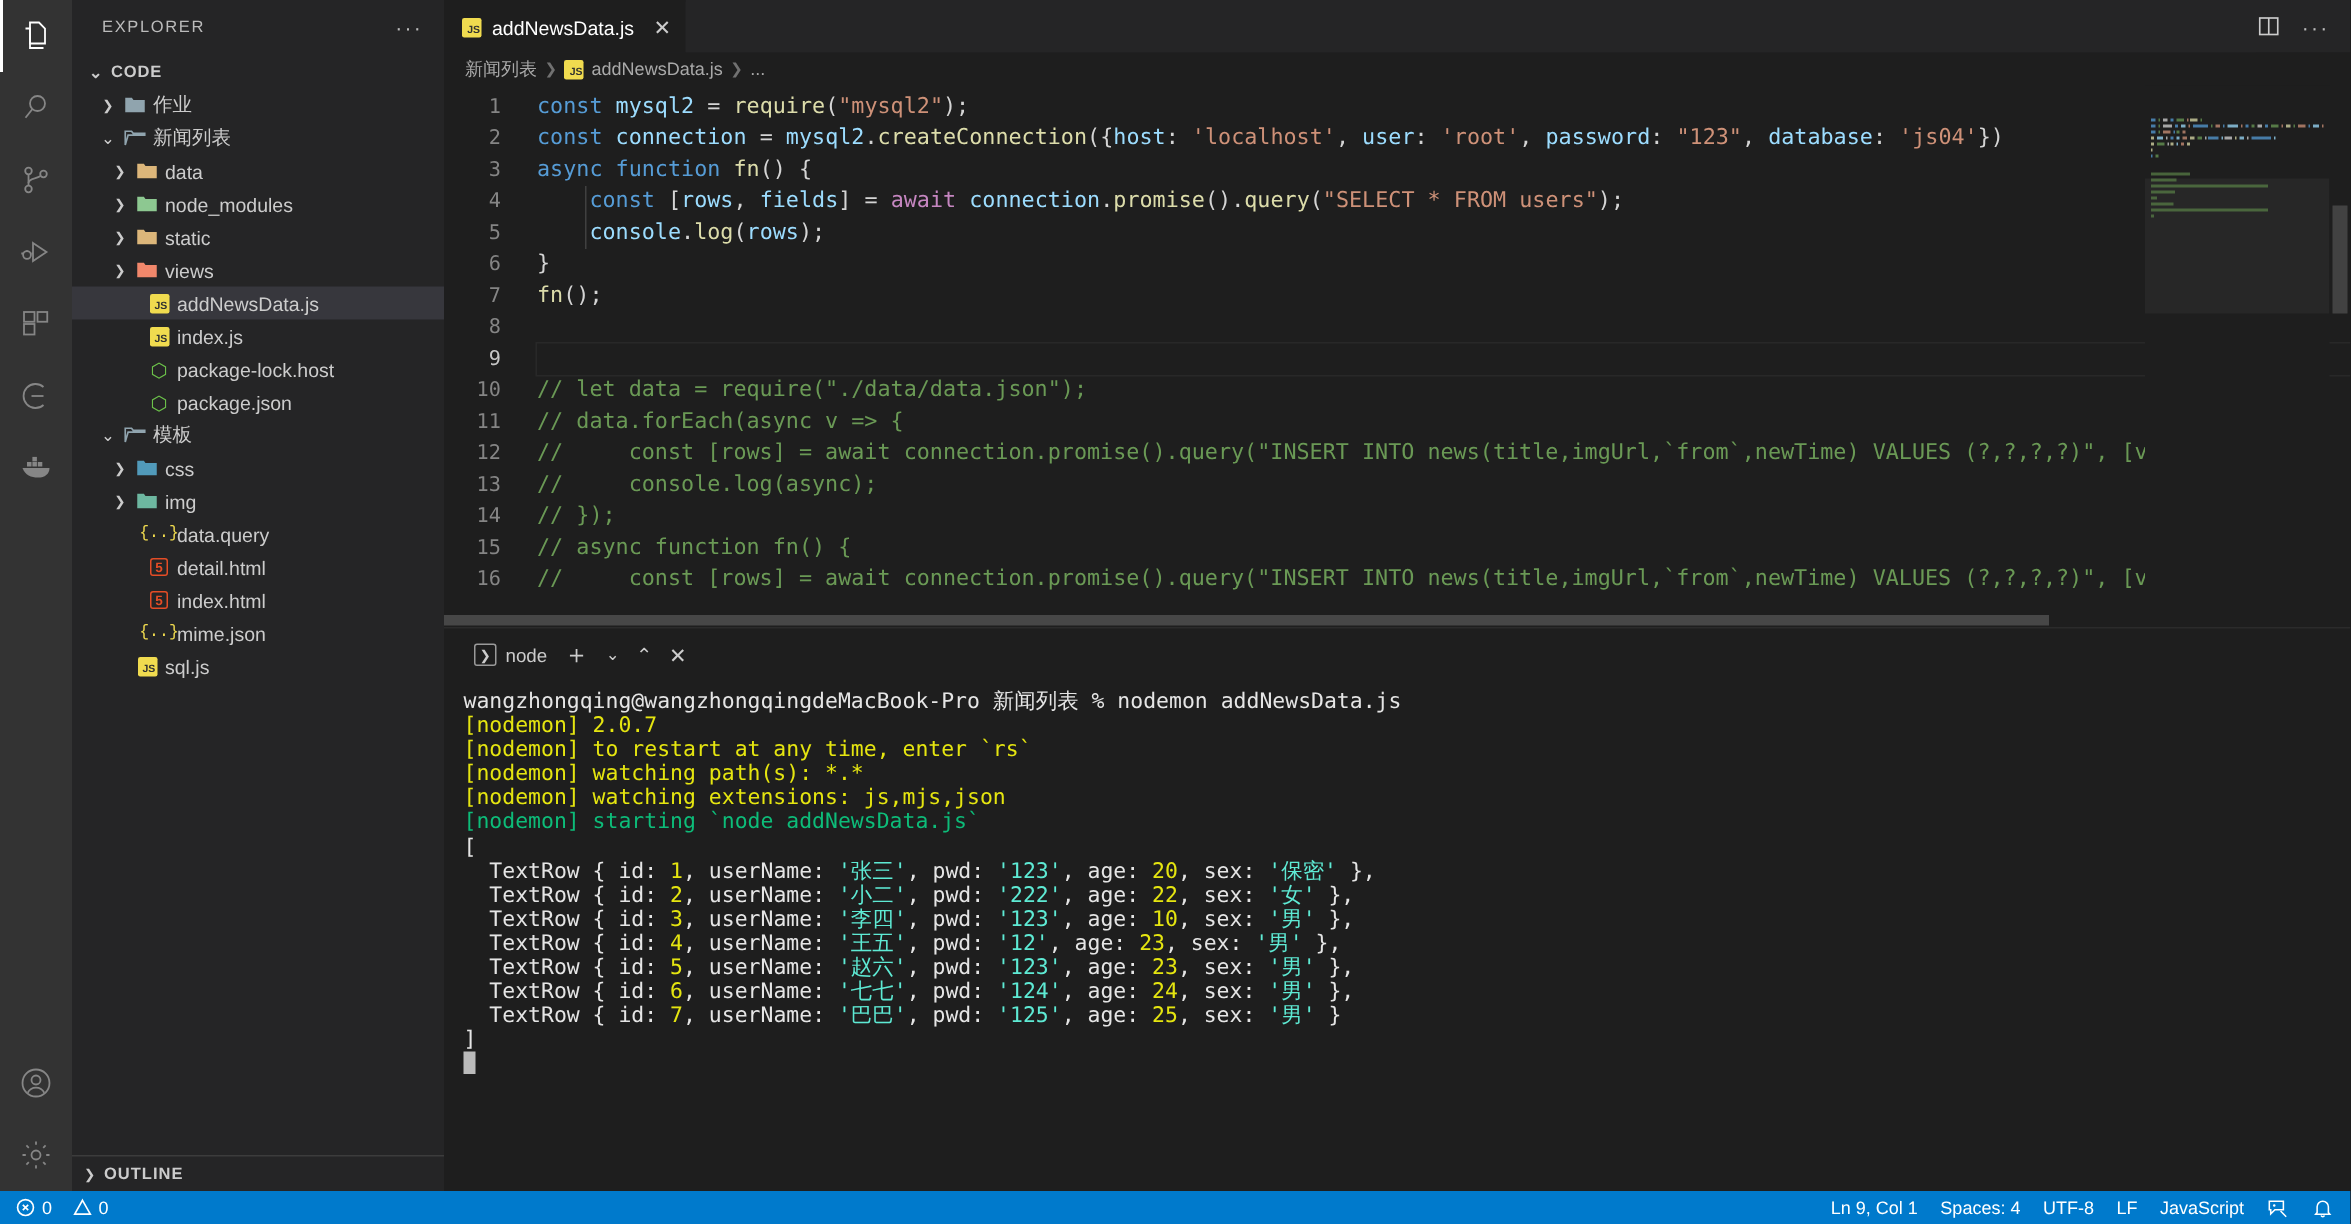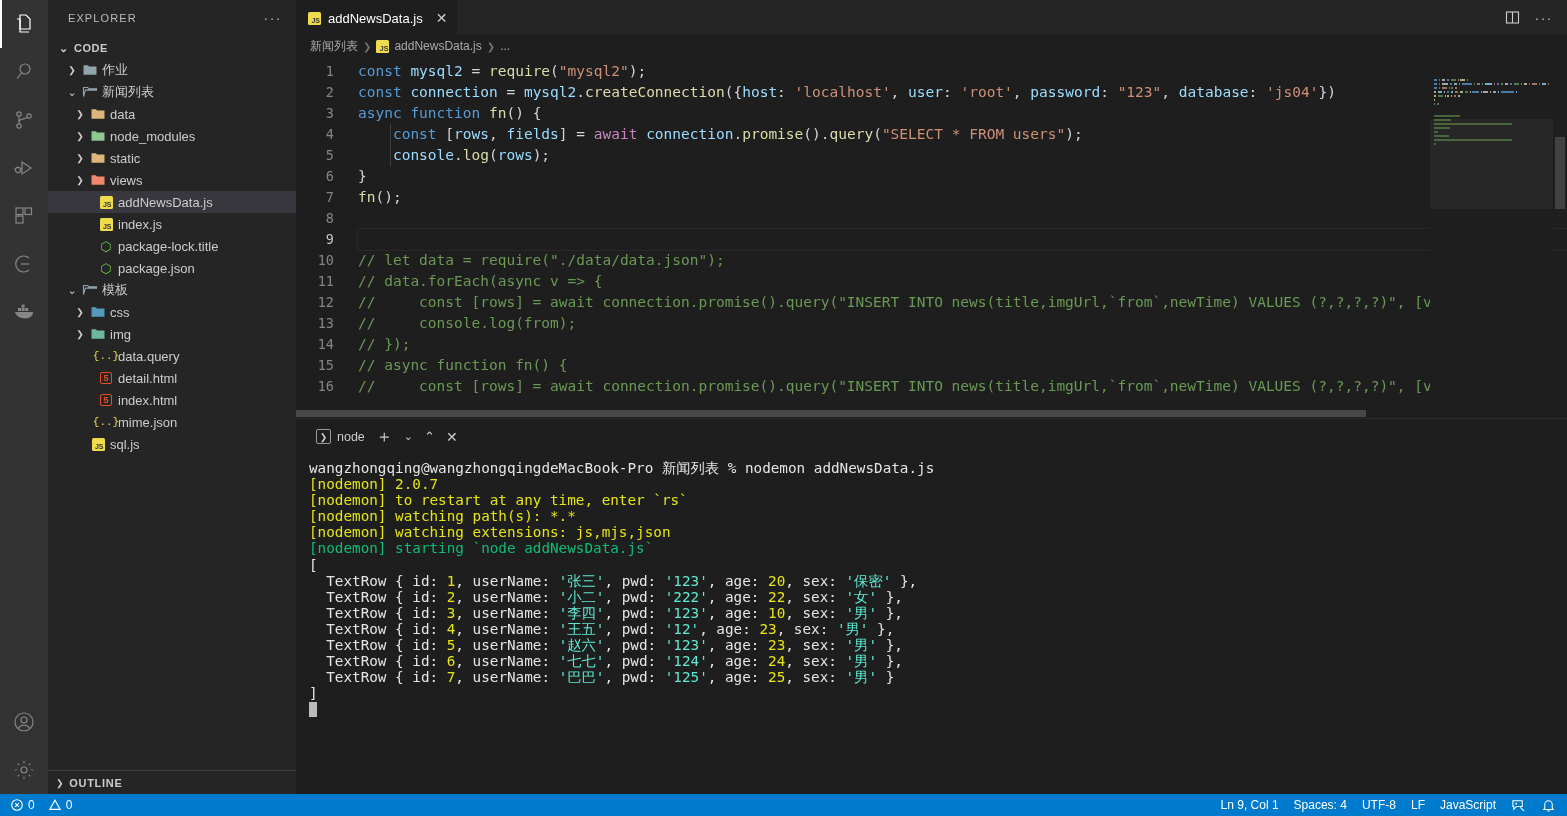--- a/index.html
+++ b/index.html
@@ -367,21 +367,21 @@
             <span class="ficon">
               <span class="js-badge">JS</span>
             </span>
             <span class="rlabel">index.js</span>
           </div>
           <div class="row" style="padding-left: 32px;">
             <span class="chev"></span>
             <span class="ficon">
               <span class="nodehex">⬡</span>
             </span>
-            <span class="rlabel">package-lock.title</span>
+            <span class="rlabel">package-lock.host</span>
           </div>
           <div class="row" style="padding-left: 32px;">
             <span class="chev"></span>
             <span class="ficon">
               <span class="nodehex">⬡</span>
             </span>
             <span class="rlabel">package.json</span>
           </div>
           <div class="row" style="padding-left: 16px;">
             <span class="chev" style="font-size: 11px;">⌄</span>
@@ -494,21 +494,21 @@
             <div class="cline"><span class="lnum">3</span><span class="ctext-wrap" style="flex: 1 1 auto; display: block; height: 21px; line-height: 21px;"><span class="t-kw">async</span><span class="t-plain"> </span><span class="t-kw">function</span><span class="t-plain"> </span><span class="t-fn">fn</span><span class="t-plain">() {</span></span></div>
             <div class="cline"><span class="lnum">4</span><span class="ctext-wrap" style="flex: 1 1 auto; display: block; height: 21px; line-height: 21px;"><span class="t-plain">    </span><span class="t-kw">const</span><span class="t-plain"> [</span><span class="t-var">rows</span><span class="t-plain">, </span><span class="t-var">fields</span><span class="t-plain">] = </span><span class="t-kw2">await</span><span class="t-plain"> </span><span class="t-var">connection</span><span class="t-plain">.</span><span class="t-fn">promise</span><span class="t-plain">().</span><span class="t-fn">query</span><span class="t-plain">(</span><span class="t-str">"SELECT * FROM users"</span><span class="t-plain">);</span></span></div>
             <div class="cline"><span class="lnum">5</span><span class="ctext-wrap" style="flex: 1 1 auto; display: block; height: 21px; line-height: 21px;"><span class="t-plain">    </span><span class="t-var">console</span><span class="t-plain">.</span><span class="t-fn">log</span><span class="t-plain">(</span><span class="t-var">rows</span><span class="t-plain">);</span></span></div>
             <div class="cline"><span class="lnum">6</span><span class="ctext-wrap" style="flex: 1 1 auto; display: block; height: 21px; line-height: 21px;"><span class="t-plain">}</span></span></div>
             <div class="cline"><span class="lnum">7</span><span class="ctext-wrap" style="flex: 1 1 auto; display: block; height: 21px; line-height: 21px;"><span class="t-fn">fn</span><span class="t-plain">();</span></span></div>
             <div class="cline"><span class="lnum">8</span><span class="ctext-wrap" style="flex: 1 1 auto; display: block; height: 21px; line-height: 21px;"></span></div>
             <div class="cline curline"><span class="lnum cur">9</span><span class="ctext-wrap" style="flex: 1 1 auto; display: block; height: 21px; line-height: 21px;"></span></div>
             <div class="cline"><span class="lnum">10</span><span class="ctext-wrap" style="flex: 1 1 auto; display: block; height: 21px; line-height: 21px;"><span class="t-cmt">// let data = require("./data/data.json");</span></span></div>
             <div class="cline"><span class="lnum">11</span><span class="ctext-wrap" style="flex: 1 1 auto; display: block; height: 21px; line-height: 21px;"><span class="t-cmt">// data.forEach(async v =&gt; {</span></span></div>
             <div class="cline"><span class="lnum">12</span><span class="ctext-wrap" style="flex: 1 1 auto; display: block; height: 21px; line-height: 21px;"><span class="t-cmt">//     const [rows] = await connection.promise().query("INSERT INTO news(title,imgUrl,`from`,newTime) VALUES (?,?,?,?)", [v.ti</span></span></div>
-            <div class="cline"><span class="lnum">13</span><span class="ctext-wrap" style="flex: 1 1 auto; display: block; height: 21px; line-height: 21px;"><span class="t-cmt">//     console.log(from);</span></span></div>
+            <div class="cline"><span class="lnum">13</span><span class="ctext-wrap" style="flex: 1 1 auto; display: block; height: 21px; line-height: 21px;"><span class="t-cmt">//     console.log(async);</span></span></div>
             <div class="cline"><span class="lnum">14</span><span class="ctext-wrap" style="flex: 1 1 auto; display: block; height: 21px; line-height: 21px;"><span class="t-cmt">// });</span></span></div>
             <div class="cline"><span class="lnum">15</span><span class="ctext-wrap" style="flex: 1 1 auto; display: block; height: 21px; line-height: 21px;"><span class="t-cmt">// async function fn() {</span></span></div>
             <div class="cline"><span class="lnum">16</span><span class="ctext-wrap" style="flex: 1 1 auto; display: block; height: 21px; line-height: 21px;"><span class="t-cmt">//     const [rows] = await connection.promise().query("INSERT INTO news(title,imgUrl,`from`,newTime) VALUES (?,?,?,?)", [v.ti</span></span></div>
           </div>
         <div class="indent-guide" style="left:94px; top:67px; height:42px;"></div>
         <div class="minimap" id="minimap">
           <div class="mm-slider"></div>
         <div class="mm-line" style="margin-top: 22px;">
               <span class="mm-seg" style="width: 3.1px; background: rgb(86, 156, 214);"></span>
               <span class="mm-seg" style="width: 0.62px; background: rgb(106, 153, 85);"></span>

